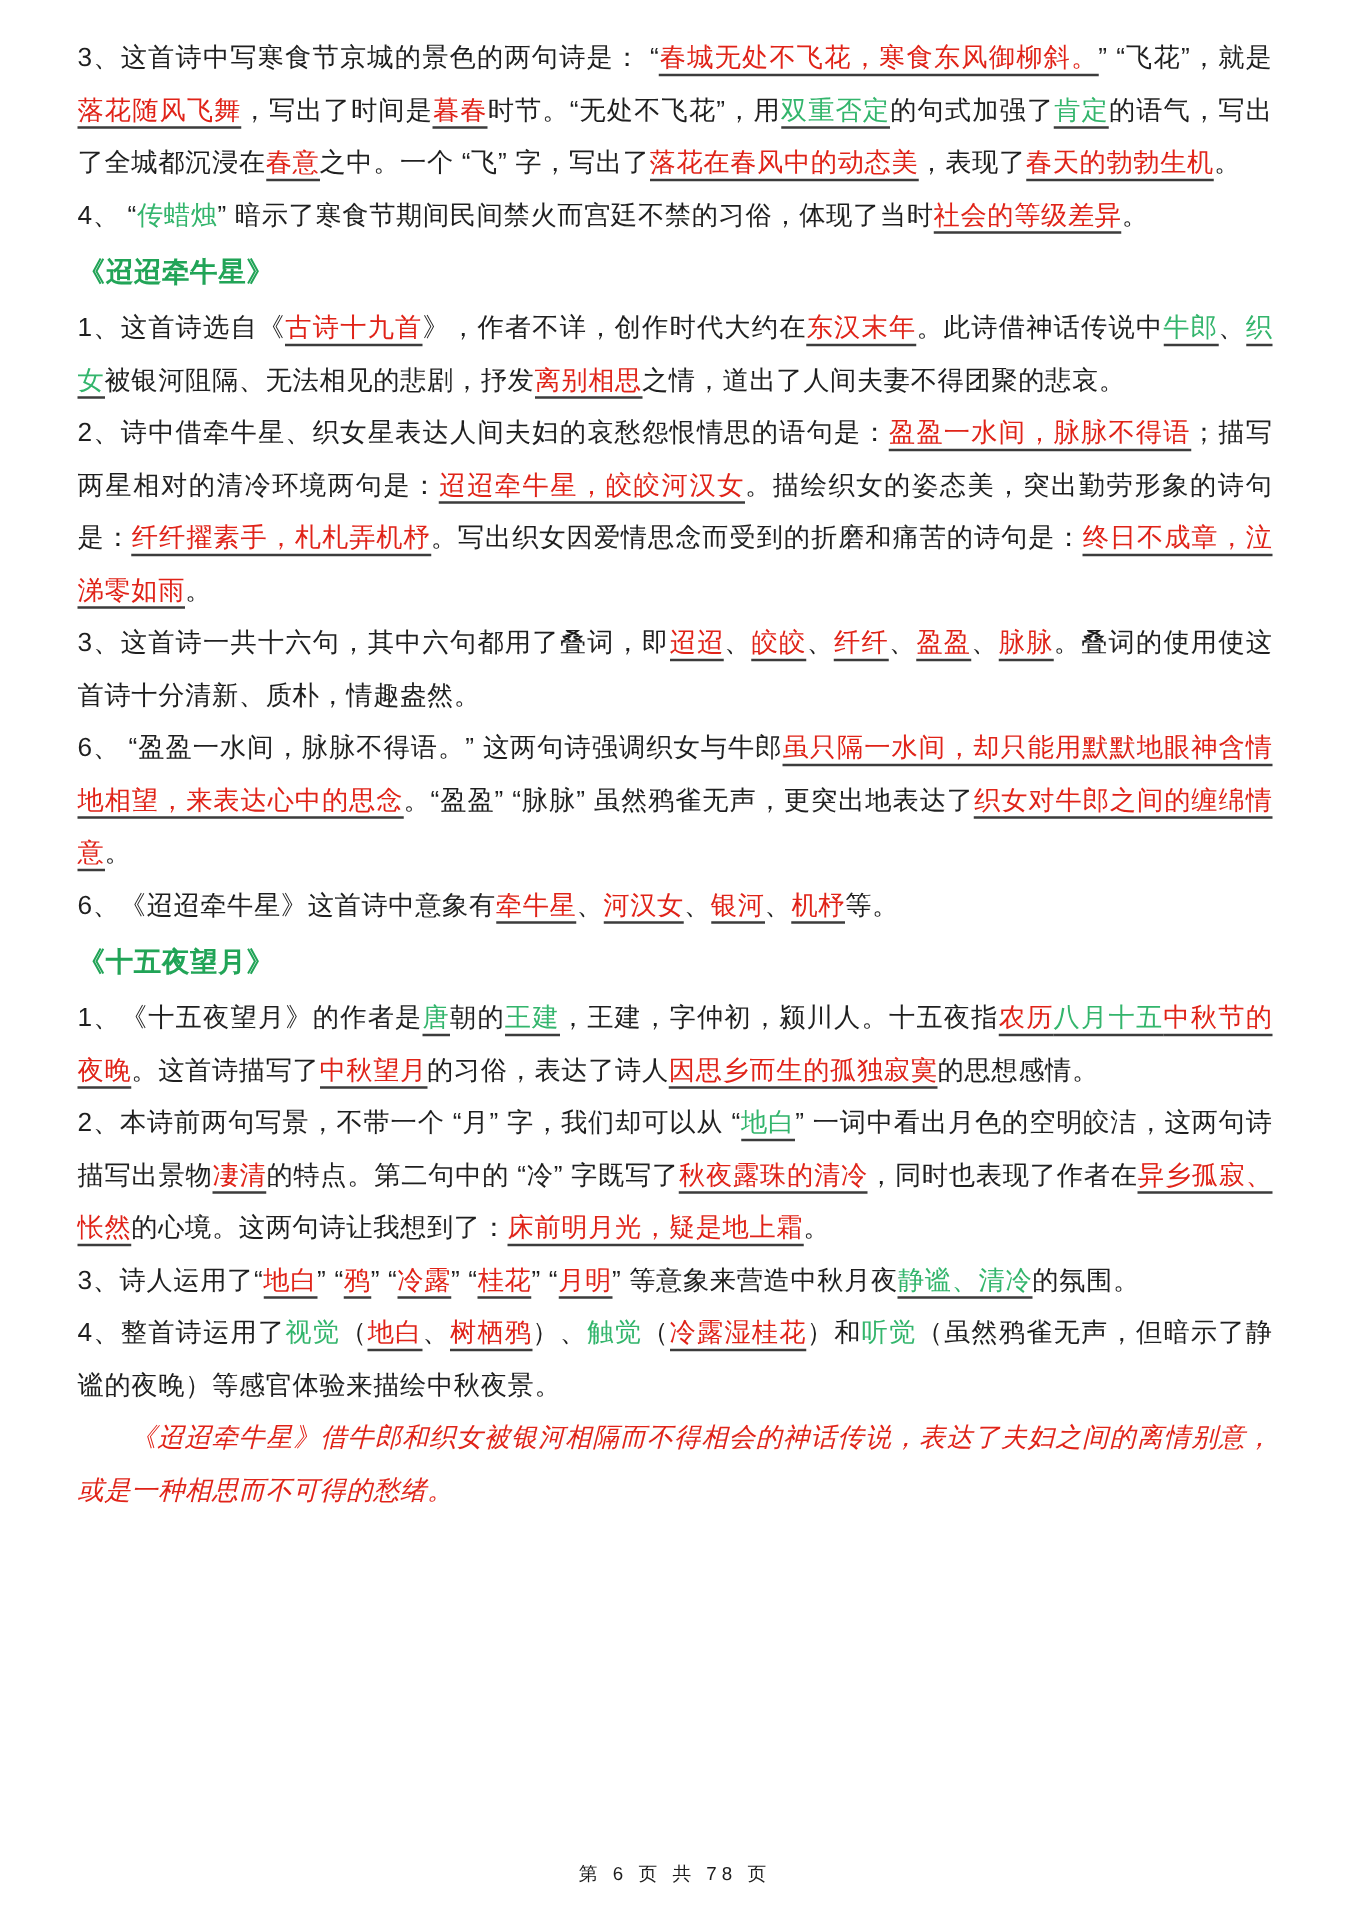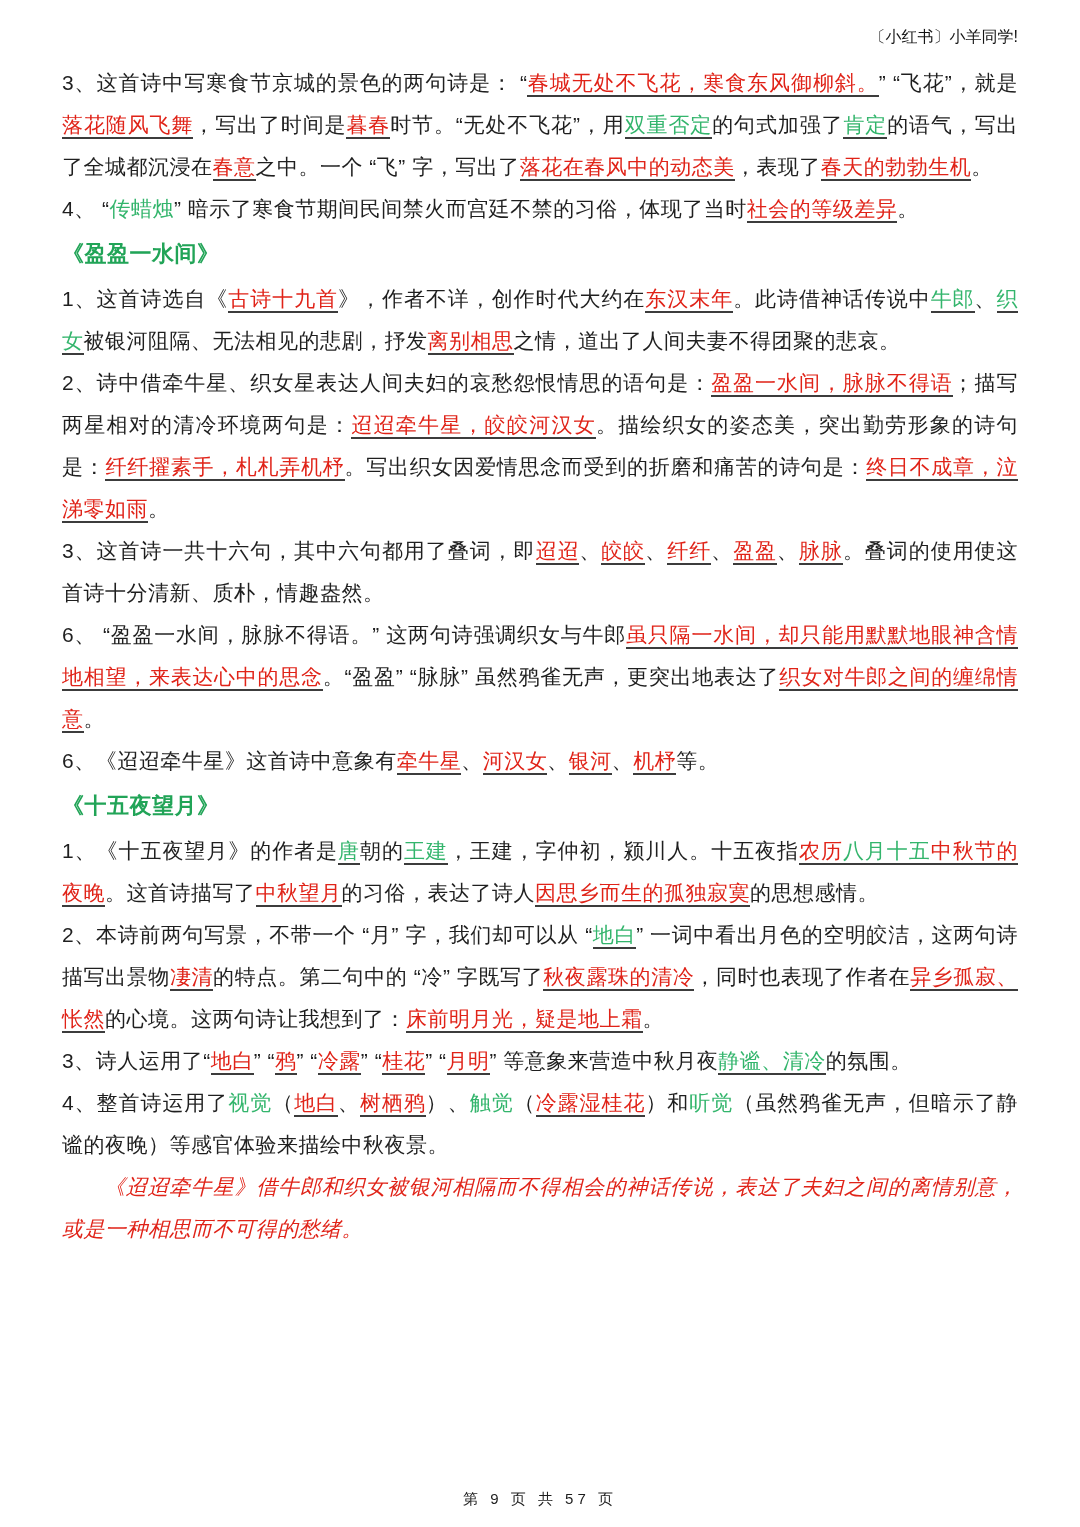--- a/index.html
+++ b/index.html
@@ -49,33 +49,32 @@
     text-align:center;
     font-size:15px;
     letter-spacing:4px;
     color:#1d1d1d;
   }
 </style>
 </head>
 <body>
 
 <div class="page">
-  <p class="attribution">〔小红书〕小羊同学!</p>
 
   <div class="content">
       <p class="para"><span style="color: rgb(31, 31, 31);">3、这首诗中写寒食节京城的景色的两句诗是： “</span><span class="u" style="color: rgb(224, 35, 24);">春城无处不飞花，寒食东风御柳斜。</span><span style="color: rgb(31, 31, 31);">” “飞花”，就是</span><span class="u" style="color: rgb(224, 35, 24);">落花随风飞舞</span><span style="color: rgb(31, 31, 31);">，写出了时间是</span><span class="u" style="color: rgb(224, 35, 24);">暮春</span><span style="color: rgb(31, 31, 31);">时节。“无处不飞花”，用</span><span class="u" style="color: rgb(51, 181, 108);">双重否定</span><span style="color: rgb(31, 31, 31);">的句式加强了</span><span class="u" style="color: rgb(51, 181, 108);">肯定</span><span style="color: rgb(31, 31, 31);">的语气，写出了全城都沉浸在</span><span class="u" style="color: rgb(224, 35, 24);">春意</span><span style="color: rgb(31, 31, 31);">之中。一个 “飞” 字，写出了</span><span class="u" style="color: rgb(224, 35, 24);">落花在春风中的动态美</span><span style="color: rgb(31, 31, 31);">，表现了</span><span class="u" style="color: rgb(224, 35, 24);">春天的勃勃生机</span><span style="color: rgb(31, 31, 31);">。</span></p>
       <p class="para"><span style="color: rgb(31, 31, 31);">4、 “</span><span style="color: rgb(51, 181, 108);">传蜡烛</span><span style="color: rgb(31, 31, 31);">” 暗示了寒食节期间民间禁火而宫廷不禁的习俗，体现了当时</span><span class="u" style="color: rgb(224, 35, 24);">社会的等级差异</span><span style="color: rgb(31, 31, 31);">。</span></p>
-      <p class="heading hg">《盈盈一水间》</p>
+      <p class="heading hg">《迢迢牵牛星》</p>
       <p class="para"><span style="color: rgb(31, 31, 31);">1、这首诗选自《</span><span class="u" style="color: rgb(224, 35, 24);">古诗十九首</span><span style="color: rgb(31, 31, 31);">》，作者不详，创作时代大约在</span><span class="u" style="color: rgb(224, 35, 24);">东汉末年</span><span style="color: rgb(31, 31, 31);">。此诗借神话传说中</span><span class="u" style="color: rgb(51, 181, 108);">牛郎</span><span style="color: rgb(31, 31, 31);">、</span><span class="u" style="color: rgb(51, 181, 108);">织女</span><span style="color: rgb(31, 31, 31);">被银河阻隔、无法相见的悲剧，抒发</span><span class="u" style="color: rgb(224, 35, 24);">离别相思</span><span style="color: rgb(31, 31, 31);">之情，道出了人间夫妻不得团聚的悲哀。</span></p>
       <p class="para"><span style="color: rgb(31, 31, 31);">2、诗中借牵牛星、织女星表达人间夫妇的哀愁怨恨情思的语句是：</span><span class="u" style="color: rgb(224, 35, 24);">盈盈一水间，脉脉不得语</span><span style="color: rgb(31, 31, 31);">；描写两星相对的清冷环境两句是：</span><span class="u" style="color: rgb(224, 35, 24);">迢迢牵牛星，皎皎河汉女</span><span style="color: rgb(31, 31, 31);">。描绘织女的姿态美，突出勤劳形象的诗句是：</span><span class="u" style="color: rgb(224, 35, 24);">纤纤擢素手，札札弄机杼</span><span style="color: rgb(31, 31, 31);">。写出织女因爱情思念而受到的折磨和痛苦的诗句是：</span><span class="u" style="color: rgb(224, 35, 24);">终日不成章，泣涕零如雨</span><span style="color: rgb(31, 31, 31);">。</span></p>
       <p class="para"><span style="color: rgb(31, 31, 31);">3、这首诗一共十六句，其中六句都用了叠词，即</span><span class="u" style="color: rgb(224, 35, 24);">迢迢</span><span style="color: rgb(31, 31, 31);">、</span><span class="u" style="color: rgb(224, 35, 24);">皎皎</span><span style="color: rgb(31, 31, 31);">、</span><span class="u" style="color: rgb(224, 35, 24);">纤纤</span><span style="color: rgb(31, 31, 31);">、</span><span class="u" style="color: rgb(224, 35, 24);">盈盈</span><span style="color: rgb(31, 31, 31);">、</span><span class="u" style="color: rgb(224, 35, 24);">脉脉</span><span style="color: rgb(31, 31, 31);">。叠词的使用使这首诗十分清新、质朴，情趣盎然。</span></p>
       <p class="para"><span style="color: rgb(31, 31, 31);">6、 “盈盈一水间，脉脉不得语。”  这两句诗强调织女与牛郎</span><span class="u" style="color: rgb(224, 35, 24);">虽只隔一水间，却只能用默默地眼神含情地相望，来表达心中的思念</span><span style="color: rgb(31, 31, 31);">。“盈盈” “脉脉”  虽然鸦雀无声，更突出地表达了</span><span class="u" style="color: rgb(224, 35, 24);">织女对牛郎之间的缠绵情意</span><span style="color: rgb(31, 31, 31);">。</span></p>
       <p class="para"><span style="color: rgb(31, 31, 31);">6、《迢迢牵牛星》这首诗中意象有</span><span class="u" style="color: rgb(224, 35, 24);">牵牛星</span><span style="color: rgb(31, 31, 31);">、</span><span class="u" style="color: rgb(224, 35, 24);">河汉女</span><span style="color: rgb(31, 31, 31);">、</span><span class="u" style="color: rgb(224, 35, 24);">银河</span><span style="color: rgb(31, 31, 31);">、</span><span class="u" style="color: rgb(224, 35, 24);">机杼</span><span style="color: rgb(31, 31, 31);">等。</span></p>
       <p class="heading hg">《十五夜望月》</p>
       <p class="para"><span style="color: rgb(31, 31, 31);">1、《十五夜望月》的作者是</span><span class="u" style="color: rgb(51, 181, 108);">唐</span><span style="color: rgb(31, 31, 31);">朝的</span><span class="u" style="color: rgb(51, 181, 108);">王建</span><span style="color: rgb(31, 31, 31);">，王建，字仲初，颍川人。十五夜指</span><span class="u" style="color: rgb(224, 35, 24);">农历</span><span class="u" style="color: rgb(51, 181, 108);">八月十五</span><span class="u" style="color: rgb(224, 35, 24);">中秋节的夜晚</span><span style="color: rgb(31, 31, 31);">。这首诗描写了</span><span class="u" style="color: rgb(224, 35, 24);">中秋望月</span><span style="color: rgb(31, 31, 31);">的习俗，表达了诗人</span><span class="u" style="color: rgb(224, 35, 24);">因思乡而生的孤独寂寞</span><span style="color: rgb(31, 31, 31);">的思想感情。</span></p>
       <p class="para"><span style="color: rgb(31, 31, 31);">2、本诗前两句写景，不带一个 “月” 字，我们却可以从 “</span><span class="u" style="color: rgb(51, 181, 108);">地白</span><span style="color: rgb(31, 31, 31);">”  一词中看出月色的空明皎洁，这两句诗描写出景物</span><span class="u" style="color: rgb(224, 35, 24);">凄清</span><span style="color: rgb(31, 31, 31);">的特点。第二句中的 “冷” 字既写了</span><span class="u" style="color: rgb(224, 35, 24);">秋夜露珠的清冷</span><span style="color: rgb(31, 31, 31);">，同时也表现了作者在</span><span class="u" style="color: rgb(224, 35, 24);">异乡孤寂、怅然</span><span style="color: rgb(31, 31, 31);">的心境。这两句诗让我想到了：</span><span class="u" style="color: rgb(224, 35, 24);">床前明月光，疑是地上霜</span><span style="color: rgb(31, 31, 31);">。</span></p>
       <p class="para"><span style="color: rgb(31, 31, 31);">3、诗人运用了“</span><span class="u" style="color: rgb(224, 35, 24);">地白</span><span style="color: rgb(31, 31, 31);">” “</span><span class="u" style="color: rgb(224, 35, 24);">鸦</span><span style="color: rgb(31, 31, 31);">” “</span><span class="u" style="color: rgb(224, 35, 24);">冷露</span><span style="color: rgb(31, 31, 31);">” “</span><span class="u" style="color: rgb(224, 35, 24);">桂花</span><span style="color: rgb(31, 31, 31);">” “</span><span class="u" style="color: rgb(224, 35, 24);">月明</span><span style="color: rgb(31, 31, 31);">” 等意象来营造中秋月夜</span><span class="u" style="color: rgb(51, 181, 108);">静谧、清冷</span><span style="color: rgb(31, 31, 31);">的氛围。</span></p>
       <p class="para"><span style="color: rgb(31, 31, 31);">4、整首诗运用了</span><span style="color: rgb(51, 181, 108);">视觉</span><span style="color: rgb(31, 31, 31);">（</span><span class="u" style="color: rgb(224, 35, 24);">地白</span><span style="color: rgb(31, 31, 31);">、</span><span class="u" style="color: rgb(224, 35, 24);">树栖鸦</span><span style="color: rgb(31, 31, 31);">）、</span><span style="color: rgb(51, 181, 108);">触觉</span><span style="color: rgb(31, 31, 31);">（</span><span class="u" style="color: rgb(224, 35, 24);">冷露湿桂花</span><span style="color: rgb(31, 31, 31);">）和</span><span style="color: rgb(51, 181, 108);">听觉</span><span style="color: rgb(31, 31, 31);">（虽然鸦雀无声，但暗示了静谧的夜晚）等感官体验来描绘中秋夜景。</span></p>
       <p class="para indent"><span style="color: rgb(224, 35, 24);">《迢迢牵牛星》借牛郎和织女被银河相隔而不得相会的神话传说，表达了夫妇之间的离情别意，或是一种相思而不可得的愁绪。</span></p>
     </div>
 
-  <div class="footer">第 9 页 共 57 页</div>
+  <div class="footer">第 6 页 共 78 页</div>
 </div>
 
 </body></html>

